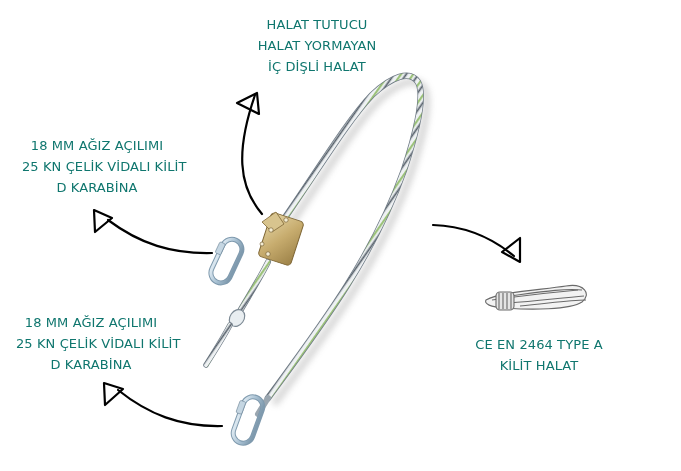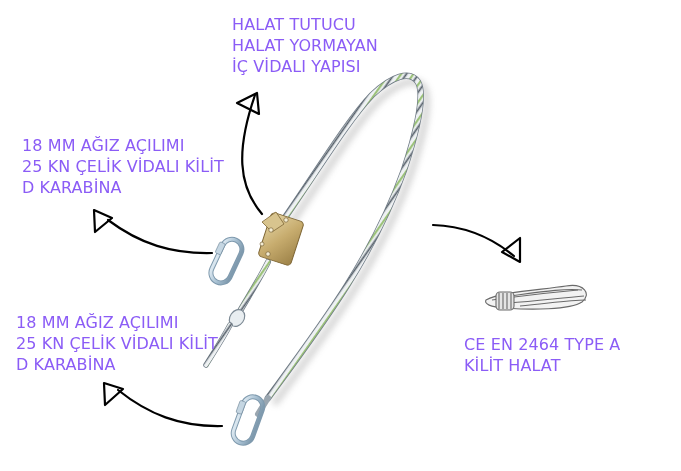--- a/index.html
+++ b/index.html
@@ -11,24 +11,25 @@
       position: relative;
       width: 681px;
       height: 471px;
       background: #ffffff;
       overflow: hidden;
       font-family: "DejaVu Sans", sans-serif;
       color: #1a1a1a;
     }
     .label {
       position: absolute;
-      font-size: 16px;
+      text-align: center;
+      font-size: 13px;
       line-height: 21px;
       letter-spacing: 0.1px;
-      color: #8b5cf6;
+      color: #0f766e;
       white-space: nowrap;
     }
     .label span { display: block; }
     #label-top { left: 232px; top: 14px; width: 170px; }
     #label-left-upper { left: 22px; top: 135px; width: 150px; }
     #label-left-lower { left: 16px; top: 312px; width: 150px; }
     #label-rope { left: 464px; top: 334px; width: 150px; }
     svg.art {
       position: absolute;
       left: 0; top: 0;
@@ -125,21 +126,21 @@
     </g>
     <g fill="none" stroke="#000" stroke-width="2.2" stroke-linecap="round" stroke-linejoin="round">
       <path d="M 433 225 C 464 226, 490 236, 514 256"></path>
       <path d="M 502 252 L 520 238 L 520 262 Z"></path>
     </g>
   </svg>
 
   <div class="label" id="label-top">
     <span>HALAT TUTUCU</span>
     <span>HALAT YORMAYAN</span>
-    <span>İÇ VİDALI YAPISI</span>
+    <span>İÇ DİŞLİ HALAT</span>
   </div>
 
   <div class="label" id="label-left-upper">
     <span>18 MM AĞIZ AÇILIMI</span>
     <span>25 KN ÇELİK VİDALI KİLİT</span>
     <span>D KARABİNA</span>
   </div>
 
   <div class="label" id="label-left-lower">
     <span>18 MM AĞIZ AÇILIMI</span>

